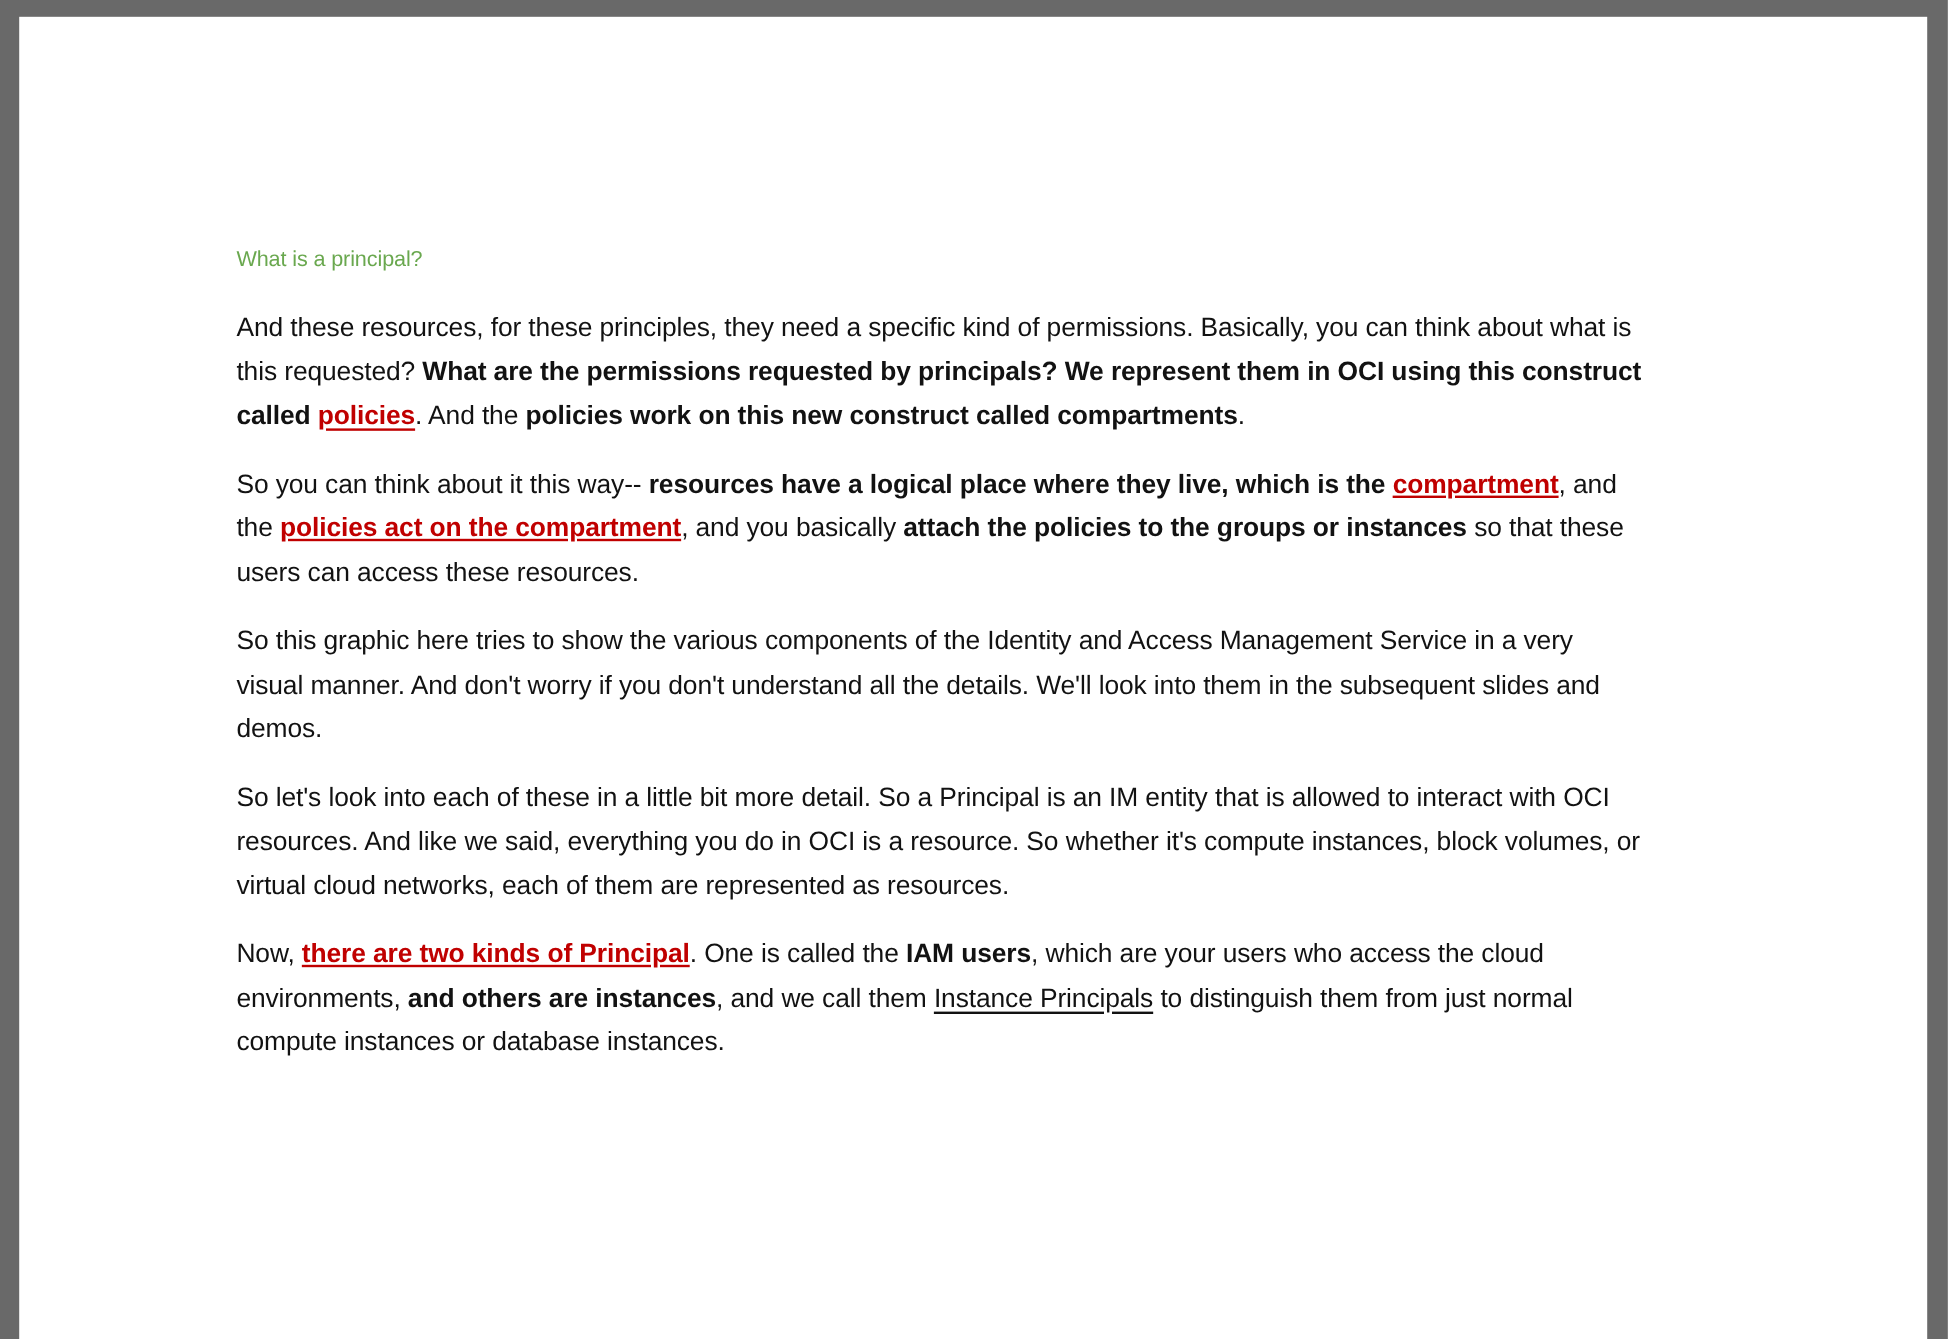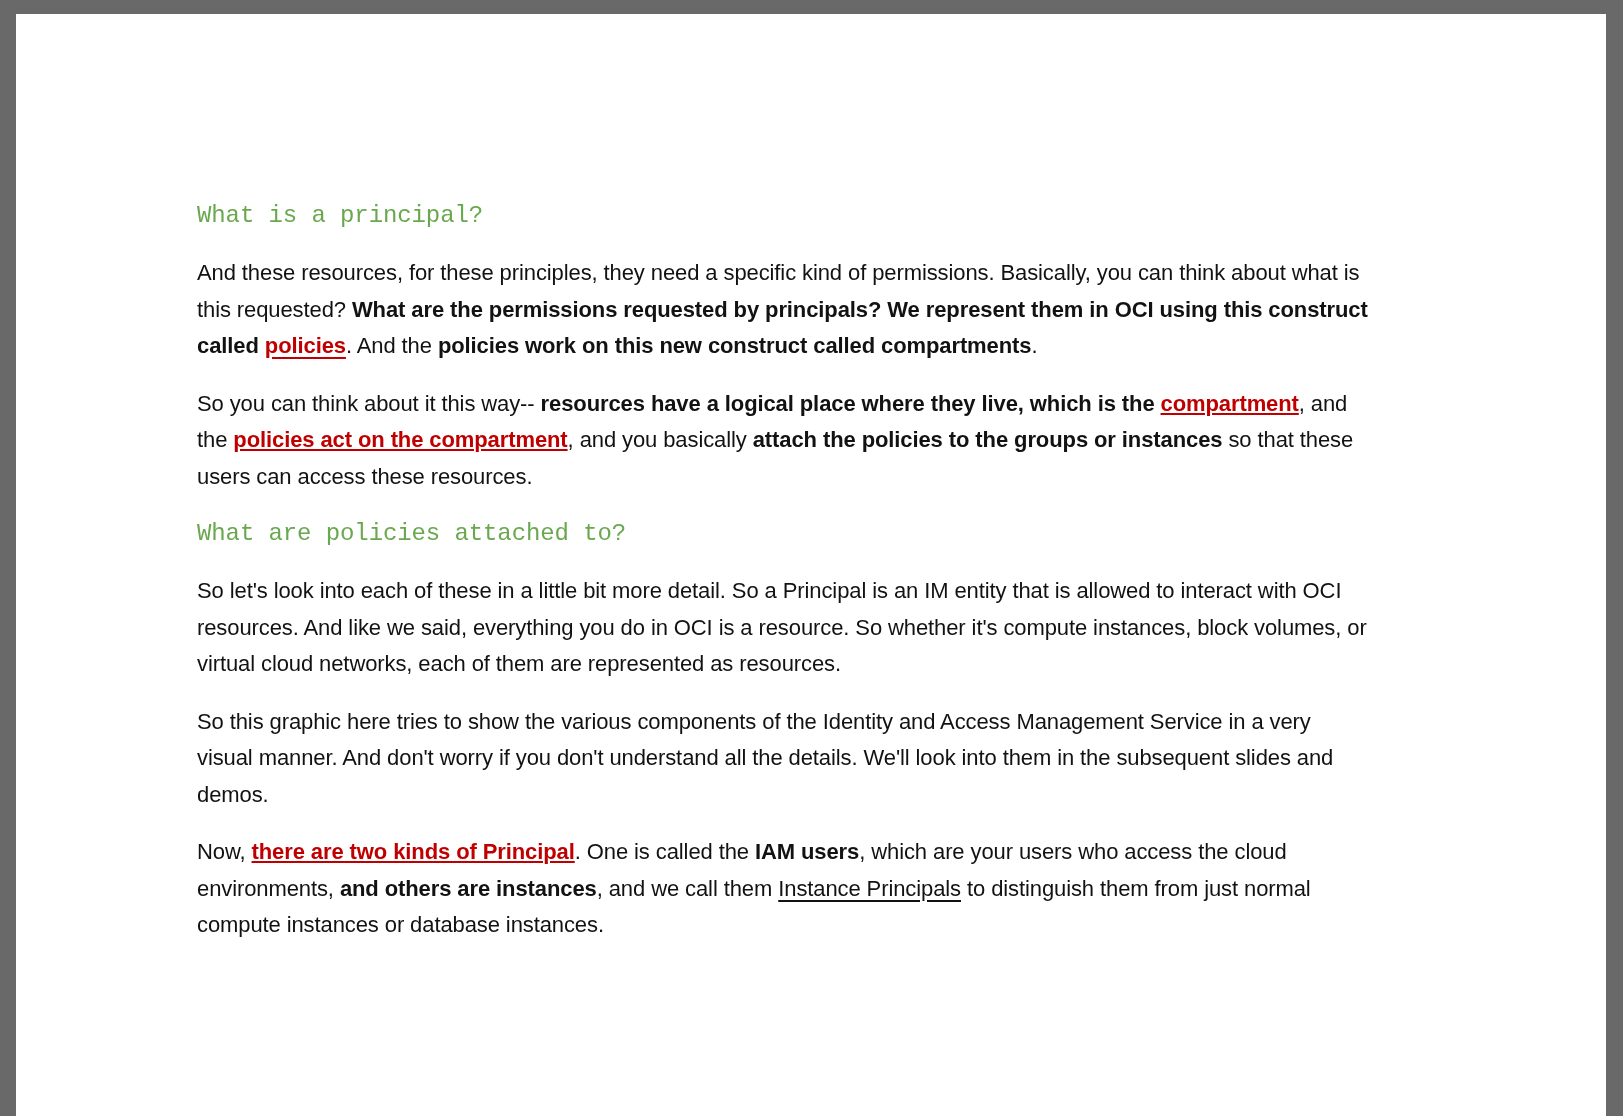--- a/index.html
+++ b/index.html
@@ -21,25 +21,24 @@
     left: 16px; top: 14px; right: 17px; bottom: 0;
     background: var(--page-white);
   }
   .content {
     padding: 184px 0 40px 181px;
     width: 1355px; 
   }
   .block { letter-spacing: -0.1px; }
   .block.heading {
     color: var(--heading-green);
-    font-size: 24px;
+    font-size: 18px;
     line-height: 36px;
     font-weight: normal;
     margin: 0 0 21px 0;
-    font-family: Liberation Mono, monospace;
   }
   .block.paragraph {
     color: var(--text-black);
     font-size: 22px;
     line-height: 36.5px;
     margin: 0 0 21px 0;
   }
   .run.r  { font-weight: normal; }
   .run.b  { font-weight: bold; }
   .run.br { font-weight: bold; color: var(--emphasis-red); text-decoration: underline; }
@@ -48,18 +47,17 @@
   .run.bru { cursor: pointer; }
 </style>
 </head>
 <body>
 
 <div class="page">
   <div class="content">
       <p class="block heading"><span class="run r">What is a principal?</span></p>
       <p class="block paragraph"><span class="run r">And these resources, for these principles, they need a specific kind of permissions. Basically, you can think about what is this requested? </span><span class="run b">What are the permissions requested by principals? We represent them in OCI using this construct called </span><span class="run bru">policies</span><span class="run r">. And the </span><span class="run b">policies work on this new construct called compartments</span><span class="run r">.</span></p>
       <p class="block paragraph"><span class="run r">So you can think about it this way-- </span><span class="run b">resources have a logical place where they live, which is the </span><span class="run br">compartment</span><span class="run r">, and the </span><span class="run br">policies act on the compartment</span><span class="run r">, and you basically </span><span class="run b">attach the policies to the groups or instances</span><span class="run r"> so that these users can access these resources.</span></p>
-      <p class="block heading"><span class="run r">What are policies attached to?</span></p>
+      <p class="block paragraph"><span class="run r">So this graphic here tries to show the various components of the Identity and Access Management Service in a very visual manner. And don't worry if you don't understand all the details. We'll look into them in the subsequent slides and demos.</span></p>
       <p class="block paragraph"><span class="run r">So let's look into each of these in a little bit more detail. So a Principal is an IM entity that is allowed to interact with OCI resources. And like we said, everything you do in OCI is a resource. So whether it's compute instances, block volumes, or virtual cloud networks, each of them are represented as resources.</span></p>
-      <p class="block paragraph"><span class="run r">So this graphic here tries to show the various components of the Identity and Access Management Service in a very visual manner. And don't worry if you don't understand all the details. We'll look into them in the subsequent slides and demos.</span></p>
       <p class="block paragraph"><span class="run r">Now, </span><span class="run br">there are two kinds of Principal</span><span class="run r">. One is called the </span><span class="run b">IAM users</span><span class="run r">, which are your users who access the cloud environments, </span><span class="run b">and others are instances</span><span class="run r">, and we call them </span><span class="run bu">Instance Principals</span><span class="run r"> to distinguish them from just normal compute instances or database instances.</span></p>
     </div>
 </div>
 
 </body></html>

